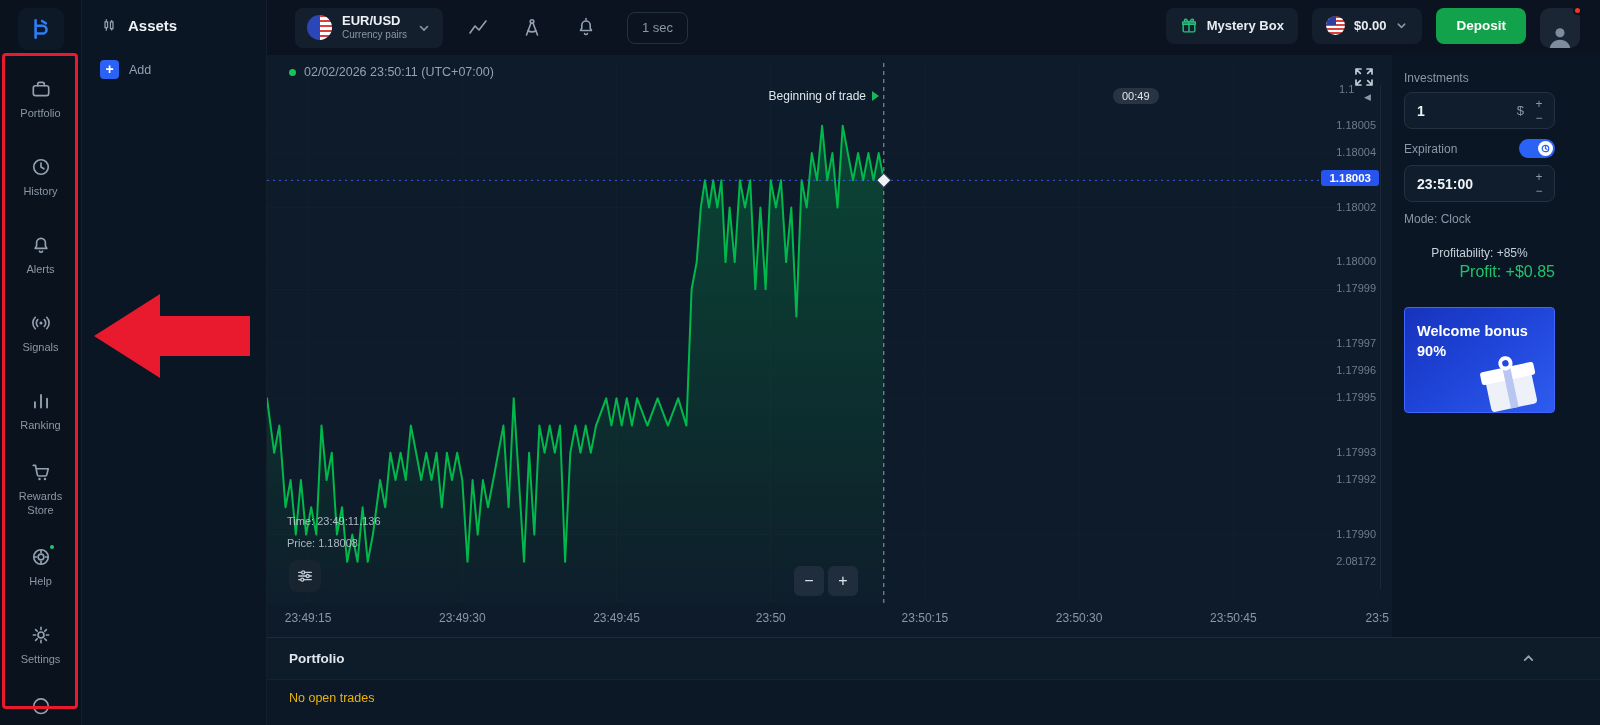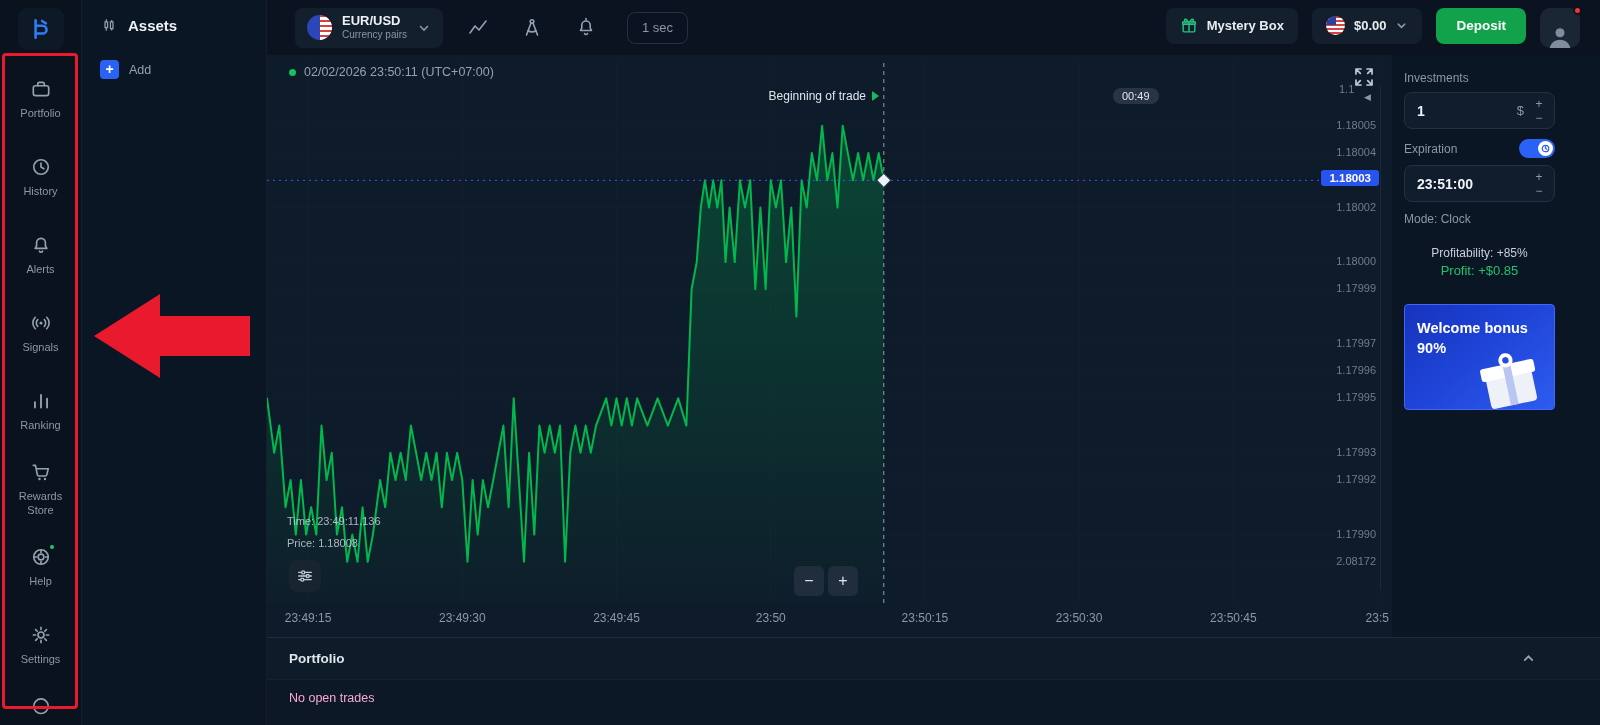--- a/index.html
+++ b/index.html
@@ -77,30 +77,30 @@
   .stepper span{color:#8a97a6;font-size:12px;height:14px;display:flex;align-items:center;justify-content:center;cursor:pointer;width:14px}
   .exp-row{display:flex;align-items:center;justify-content:space-between;margin:10px 0 7px}
   .toggle{width:36px;height:19px;border-radius:10px;background:#2b62f6;position:relative;cursor:pointer}
   .toggle .knob{position:absolute;right:2px;top:2px;width:15px;height:15px;border-radius:50%;background:#fff;display:flex;align-items:center;justify-content:center}
   .mode-note{font-size:12px;color:#8a97a6;margin:2px 0 14px}
   .cta{width:100%;height:46px;border:none;border-radius:7px;display:flex;align-items:center;justify-content:space-between;padding:0 14px;font-size:14px;font-weight:bold;letter-spacing:.3px;color:#fff;cursor:pointer;font-family:"Liberation Sans",sans-serif}
   .cta .arr{font-size:17px}
   .cta.higher{background:#0ba853;margin-bottom:16px}
   .cta.lower{background:#f5352e}
   .profitability{margin-top:20px;text-align:center;font-size:12px;color:#c7d0d9}
-  .profit{text-align:center;font-size:13px;color:#21c26b;margin-top:3px}
+  .profit{text-align:right;font-size:16px;color:#21c26b;margin-top:3px}
   .bonus-card{margin-top:26px;height:106px;border-radius:4px;border:1px solid #3f66ff;background:linear-gradient(140deg,#1733bc 0%,#1e43d6 45%,#2e5cf0 100%);padding:14px 12px;position:relative;overflow:hidden;cursor:pointer}
   .bonus-card .t{font-size:14.5px;font-weight:bold;color:#fff;line-height:1.35}
   .bonus-gift{position:absolute;right:2px;bottom:-4px}
 
   
   .bottom{height:88px;background:#0c1826;border-top:1px solid #1e2c3b;display:flex;flex-direction:column}
   .bottom-header{height:42px;display:flex;align-items:center;justify-content:space-between;padding:0 64px 0 22px;background:#0e1b29;border-bottom:1px solid #16232f}
   .bottom-title{font-size:13.5px;font-weight:bold;color:#dfe6ec}
-  .bottom-body{padding:11px 22px;font-size:12.5px;color:#f9a8d4}
+  .bottom-body{padding:11px 22px;font-size:12.5px;color:#eab308}
   .chevron-up{color:#93a1b0;cursor:pointer}
 
   
   .hl-box{position:absolute;left:2px;top:53px;width:76px;height:656px;border:3px solid #e9192e;border-radius:4px;z-index:50;pointer-events:none}
   .hl-arrow{position:absolute;left:92px;top:291px;z-index:50;pointer-events:none}
 </style>
 </head>
 <body>
 
 <div class="app">

